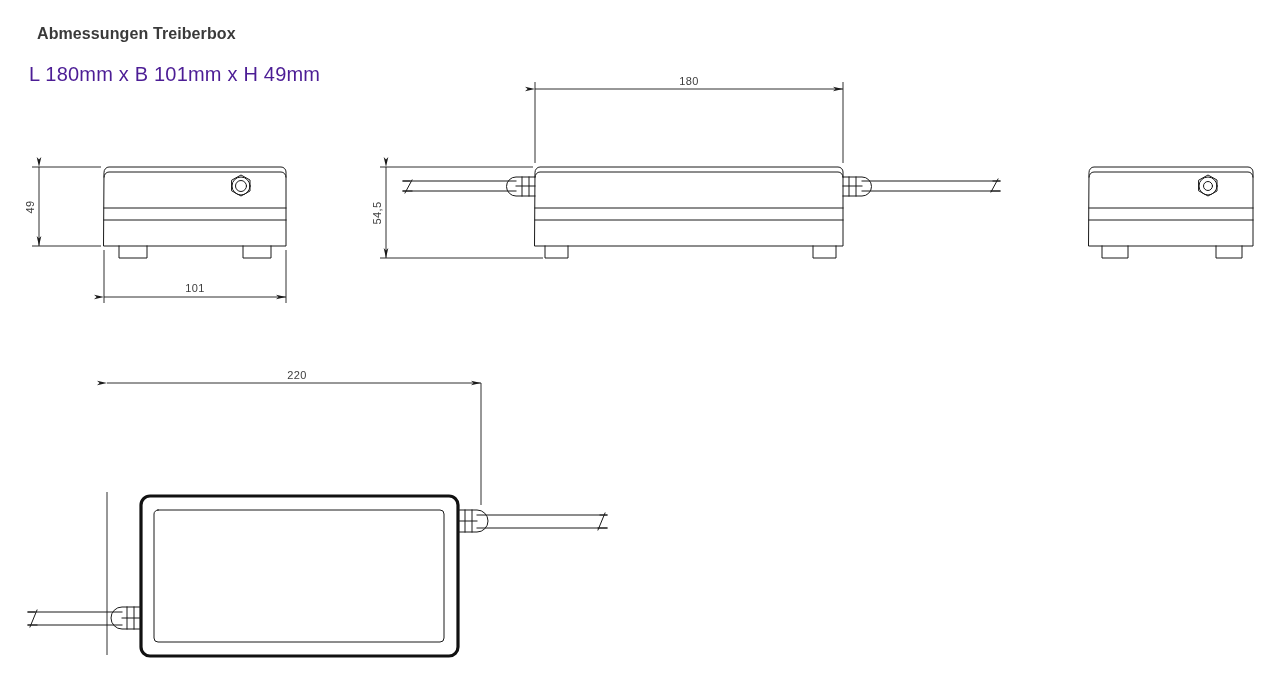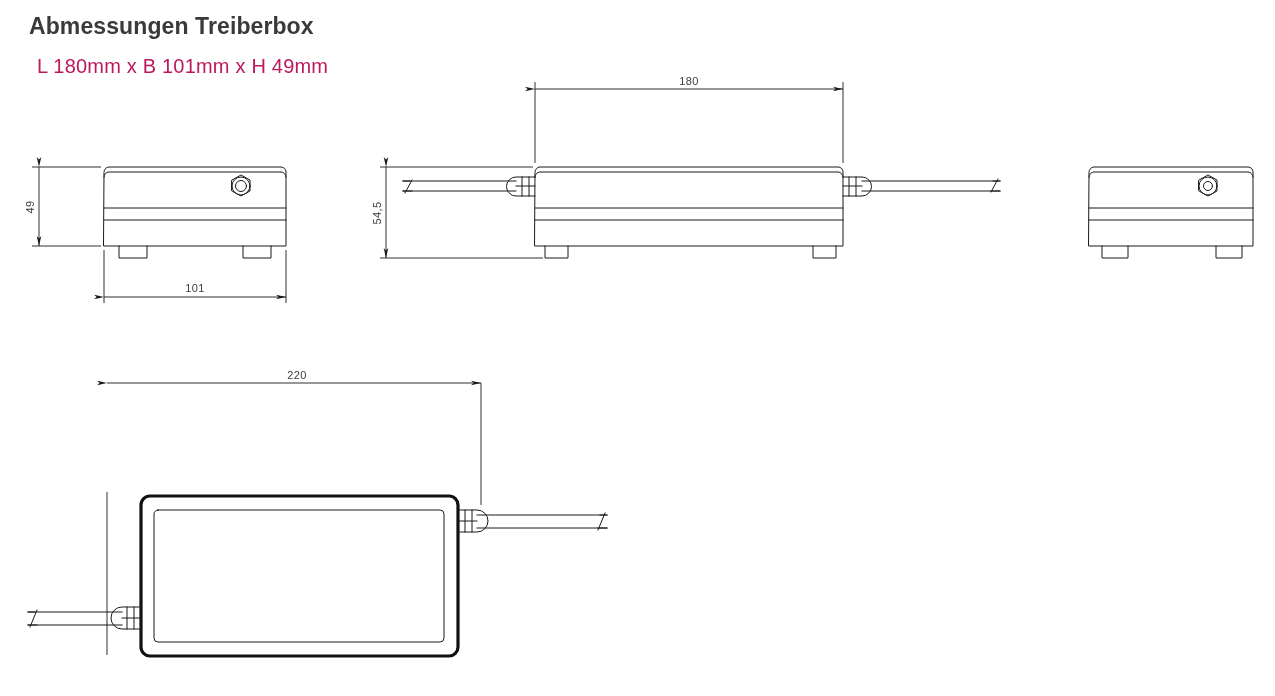--- a/index.html
+++ b/index.html
@@ -20,35 +20,35 @@
     inset: 0;
     background: #ffffff;
   }
   .heading-block {
     position: absolute;
     left: 25px;
     top: 8px;
   }
   .title {
     font-family: "Liberation Sans", sans-serif;
-    font-size: 23px;
+    font-size: 16px;
     font-weight: 600;
     color: #3a3a3a;
     letter-spacing: 0.1px;
-    margin: 4px;
+    margin: 12px;
     line-height: 28px;
     white-space: nowrap;
   }
   .subtitle {
     font-family: "Liberation Sans", sans-serif;
     font-size: 20px;
     font-weight: 400;
-    color: #be185d;
+    color: #4c1d95;
     letter-spacing: 0.2px;
-    margin: 12px;
+    margin: 4px;
     line-height: 28px;
     white-space: nowrap;
   }
   .drawing {
     position: absolute;
     left: 0;
     top: 0;
   }
   svg { display: block; }
   .ln {

